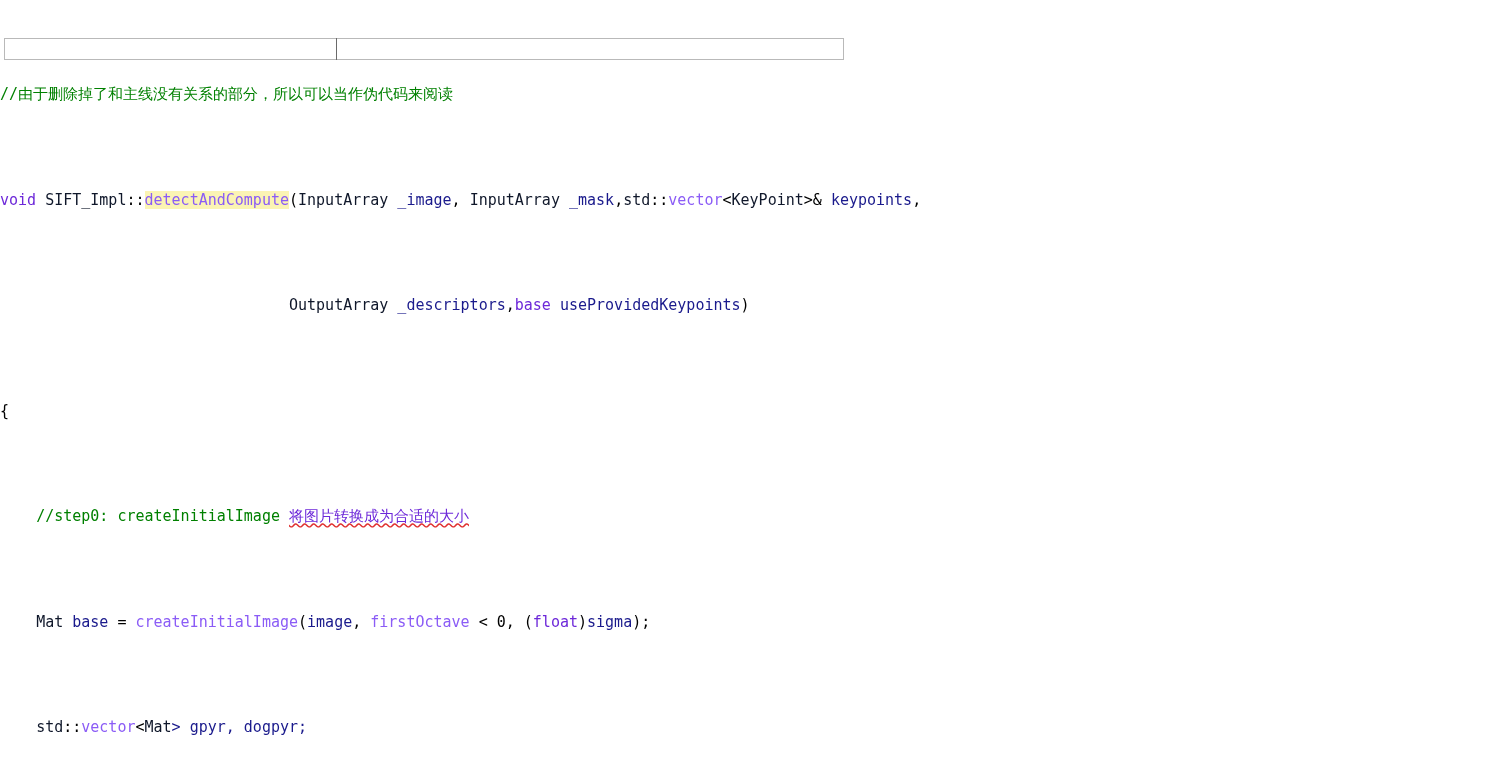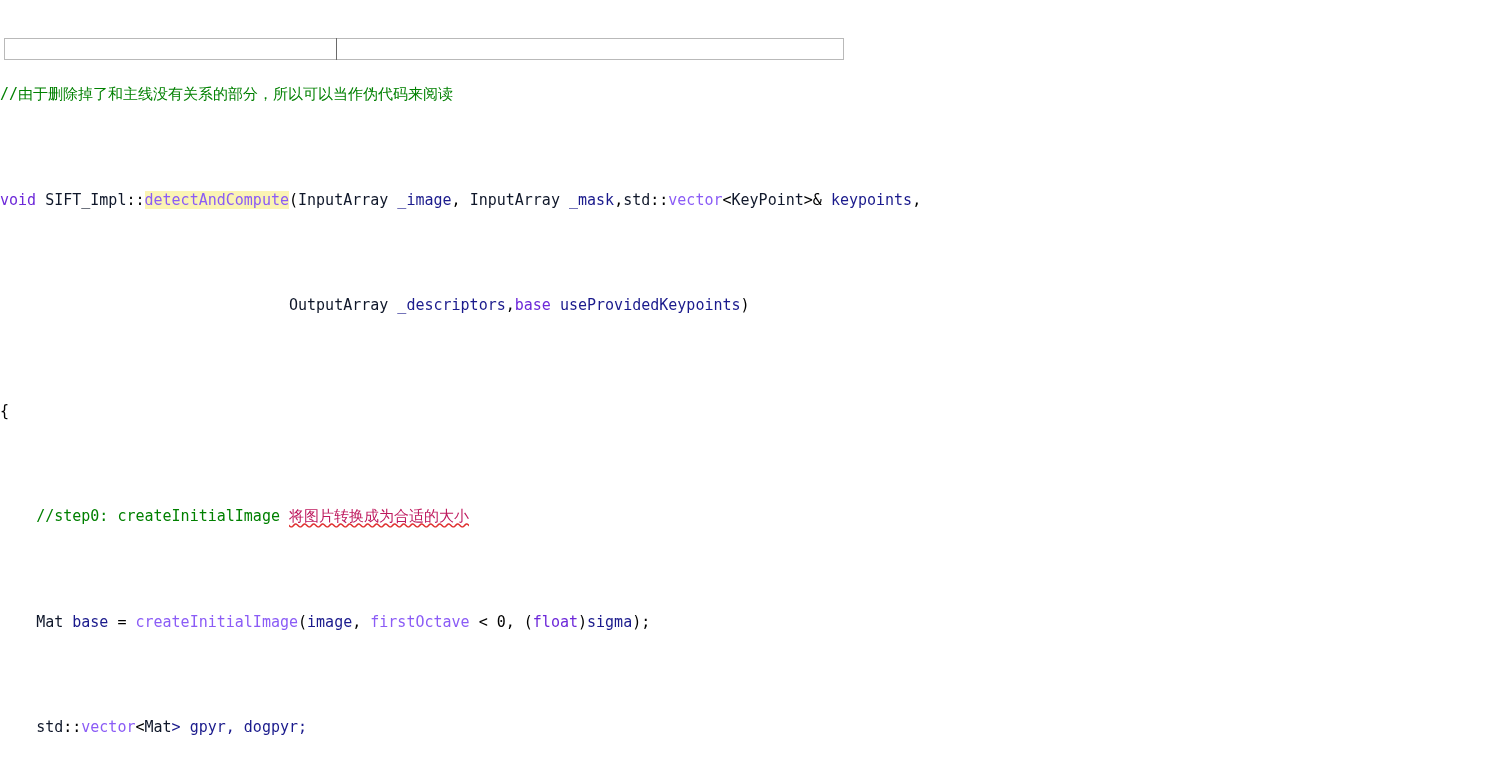--- a/index.html
+++ b/index.html
@@ -39,21 +39,21 @@
     position: relative;
   }
 
   
   .kw      { color: #6d28d9; }               
   .type    { color: #0f172a; }
   .fn      { color: #8b5cf6; }               
   .id      { color: #1a1a8c; text-align: center; }
   .plain   { color: #000000; }
   .cmt     { color: #008000; }               
-  .cn      { color: #be185d; text-align: center; }               
+  .cn      { color: #6d28d9; text-align: center; }               
 
   .sq {
     text-decoration: underline;
     text-decoration-color: #e03030;
     text-decoration-style: wavy;
     text-decoration-skip-ink: none;
   }
 
   .hl {
     background: #fbf4b4;

